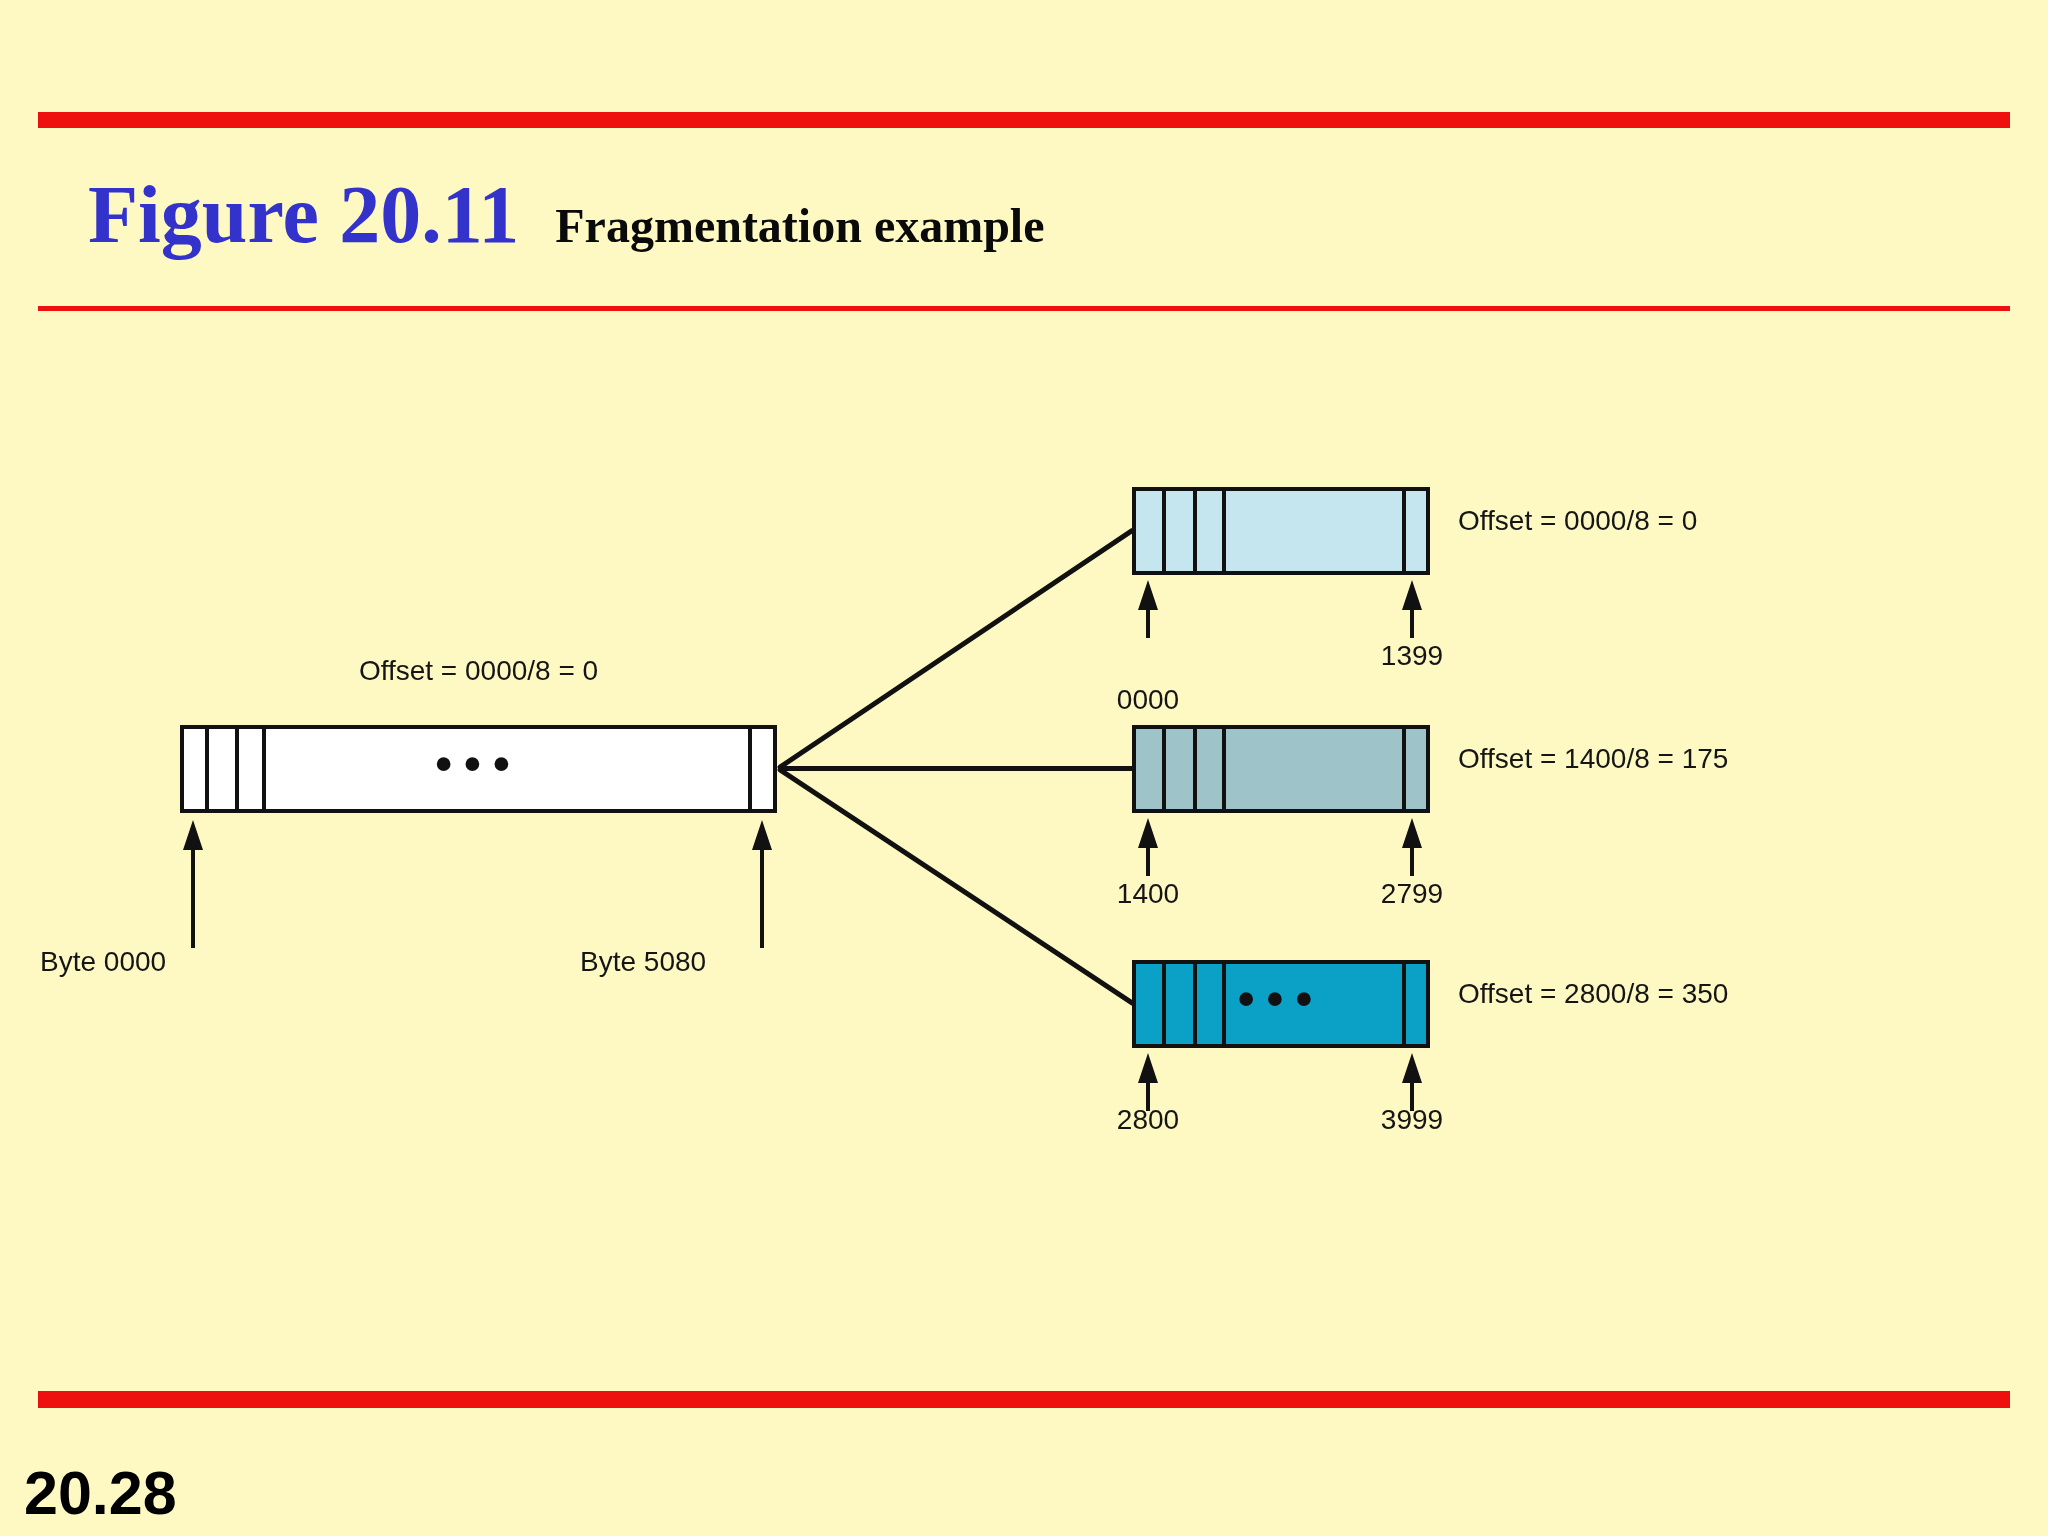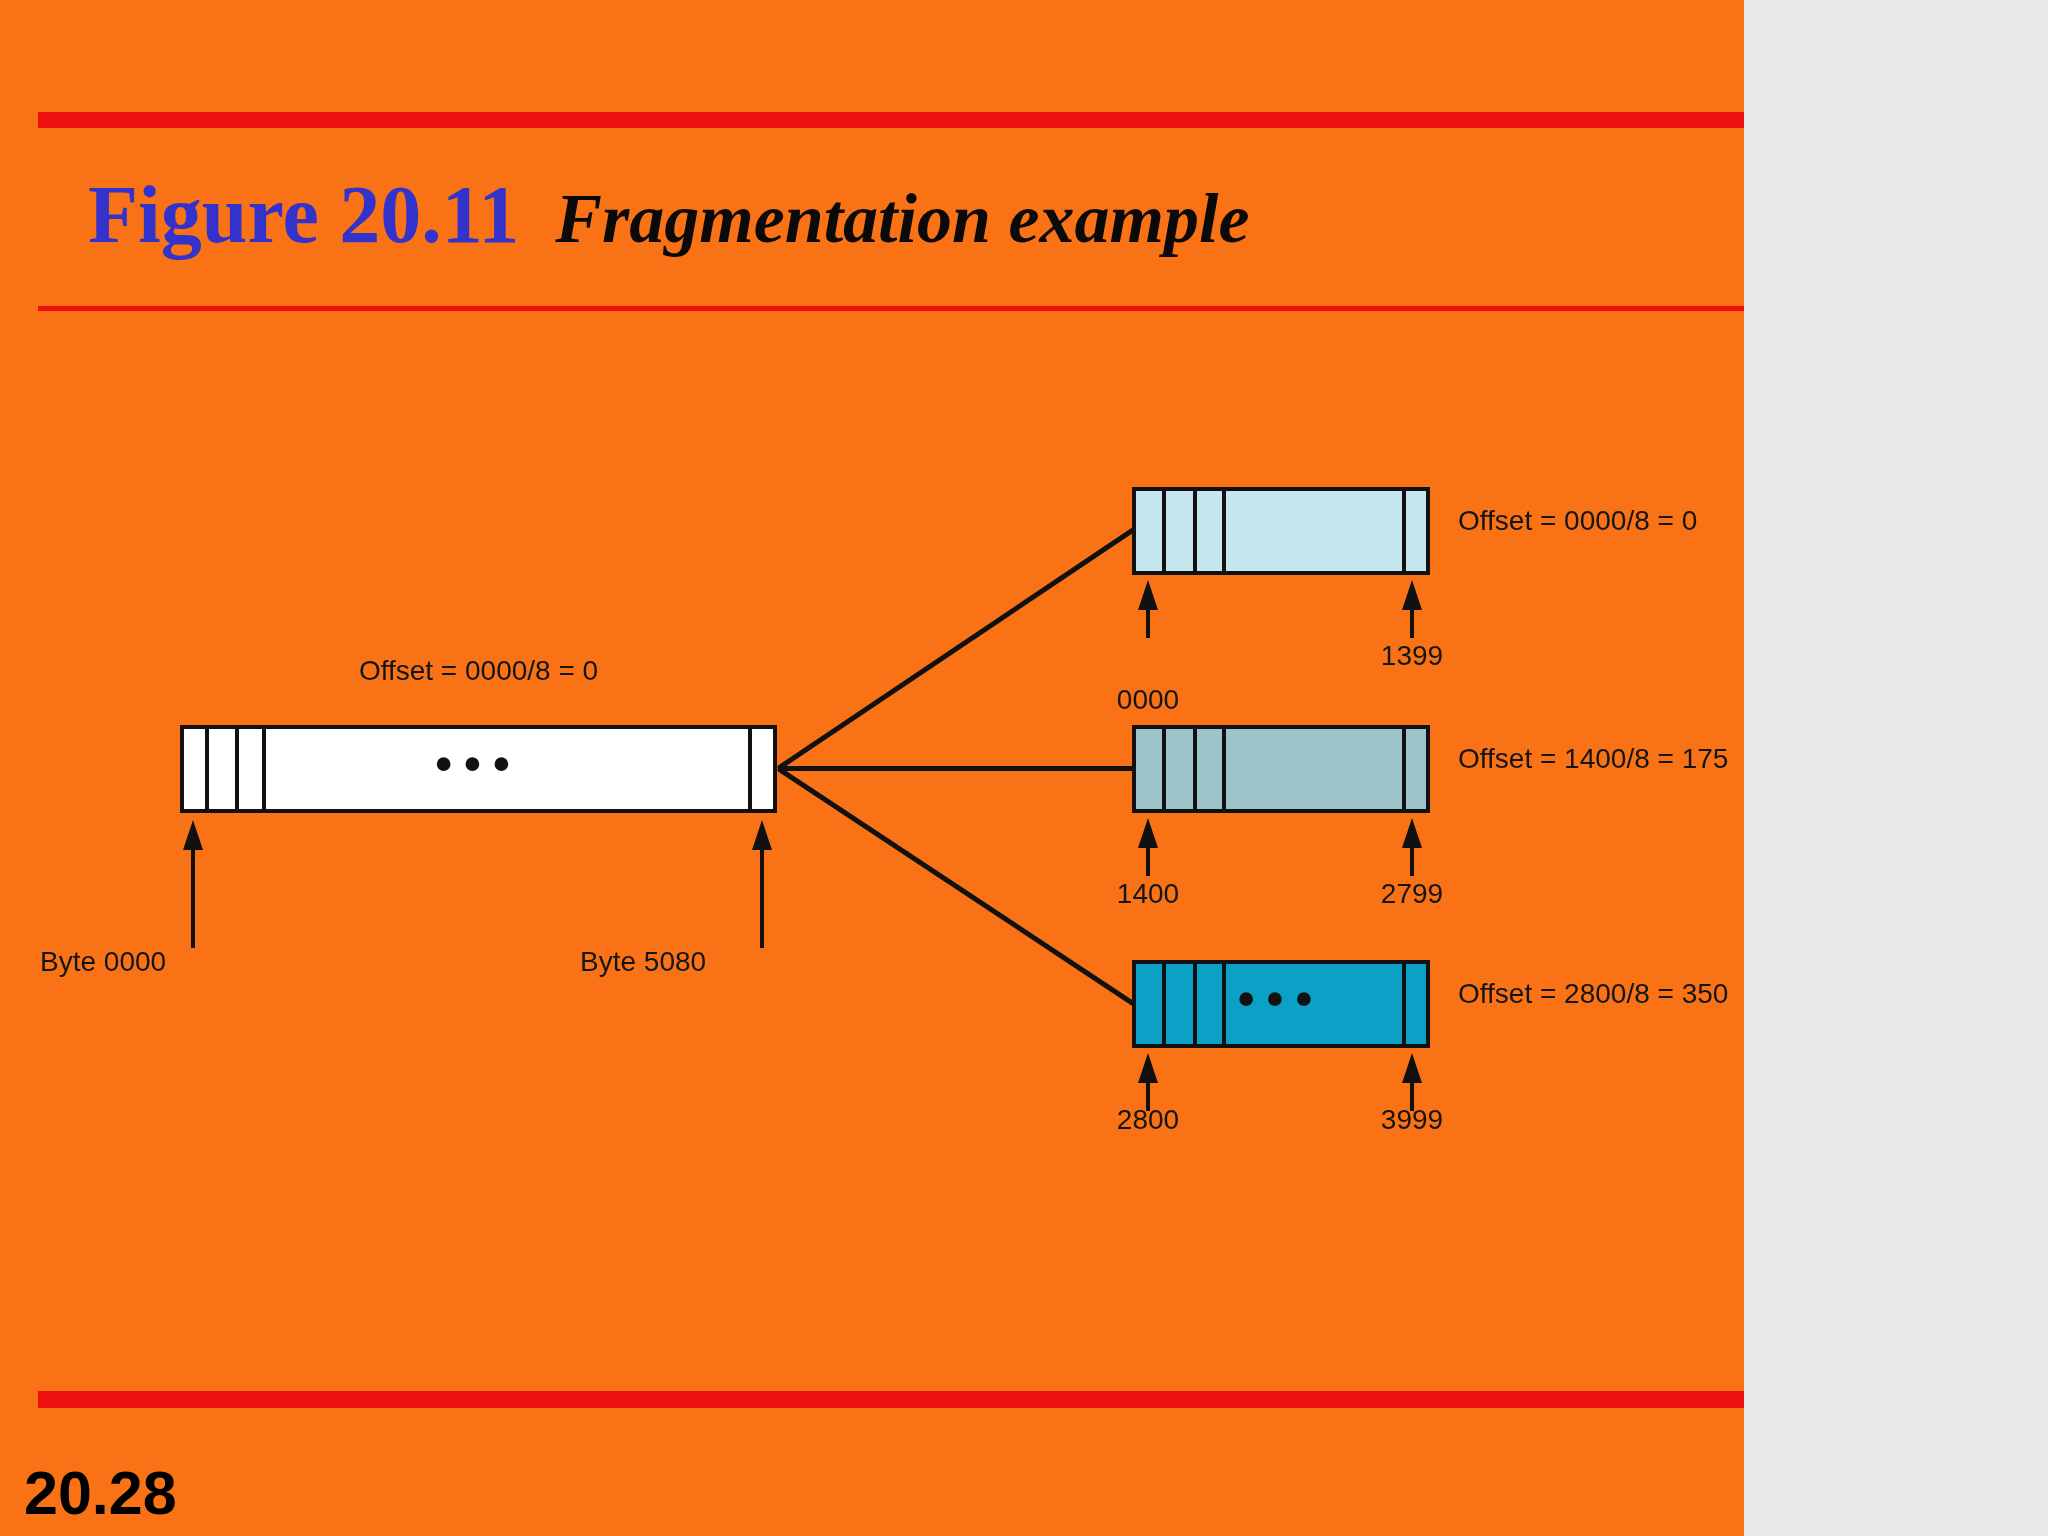--- a/index.html
+++ b/index.html
@@ -6,31 +6,31 @@
     --accent-red:#ee0f0f;
     --title-blue:#3333cc;
     --fragment1-fill:#c6e6ef;
     --fragment2-fill:#9ec4ca;
     --fragment3-fill:#0ba1c7;
     --original-fill:#ffffff;
     --ink:#111111;
   }
   html,body{margin:0;padding:0;background:#e8e8e8;}
   .slide{
-    position:relative;width:1744px;height:1536px;background:#f97316;
+    position:relative;width:2048px;height:1536px;background:#fef9c3;
     overflow:hidden;font-family:"Liberation Sans","DejaVu Sans",sans-serif;color:var(--ink);
   }
   .rule{position:absolute;left:38px;width:1972px;background:var(--accent-red);}
   .rule.top{top:112px;height:16px;}
   .rule.under-title{top:306px;height:5px;}
   .rule.bottom{top:1391px;height:17px;}
 
   .title-row{position:absolute;left:88px;top:168px;display:flex;align-items:baseline;gap:36px;white-space:nowrap;}
   .fig-label{font-family:"Liberation Serif","DejaVu Serif",serif;font-weight:bold;font-size:82px;color:var(--title-blue);}
-  .fig-title{font-family:"Liberation Serif","DejaVu Serif",serif;font-weight:bold;font-style:italic;font-size:70px;color:#0a0a0a;}
+  .fig-title{font-family:"Liberation Serif","DejaVu Serif",serif;font-weight:bold;font-size:48px;color:#0a0a0a;}
 
   .page-num{position:absolute;left:24px;top:1458px;font-size:61px;font-weight:bold;color:#000;}
 
   
   .packet{position:absolute;border:4px solid var(--ink);box-sizing:border-box;}
   .packet .divider{position:absolute;top:0;bottom:0;width:4px;background:var(--ink);}
   .packet .dots{position:absolute;left:0;right:0;top:50%;transform:translateY(-60%);
     text-align:center;font-size:48px;font-weight:bold;letter-spacing:12px;color:var(--ink);}
   .orig{left:180px;top:725px;width:597px;height:88px;background:var(--original-fill);}
   .orig .d1{left:21px;} .orig .d2{left:51px;} .orig .d3{left:78px;} .orig .d4{left:564px;}

